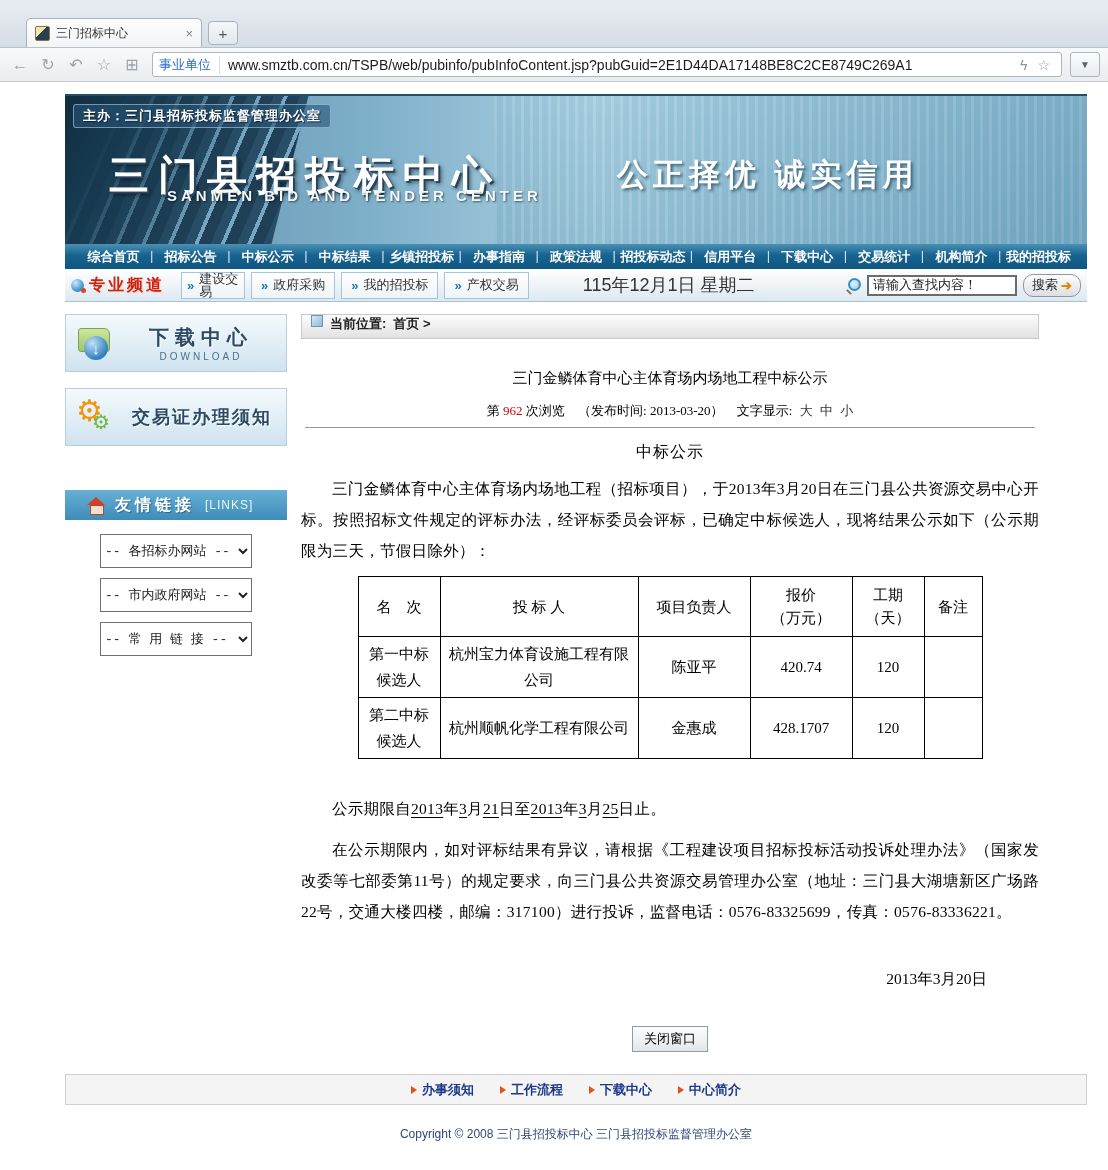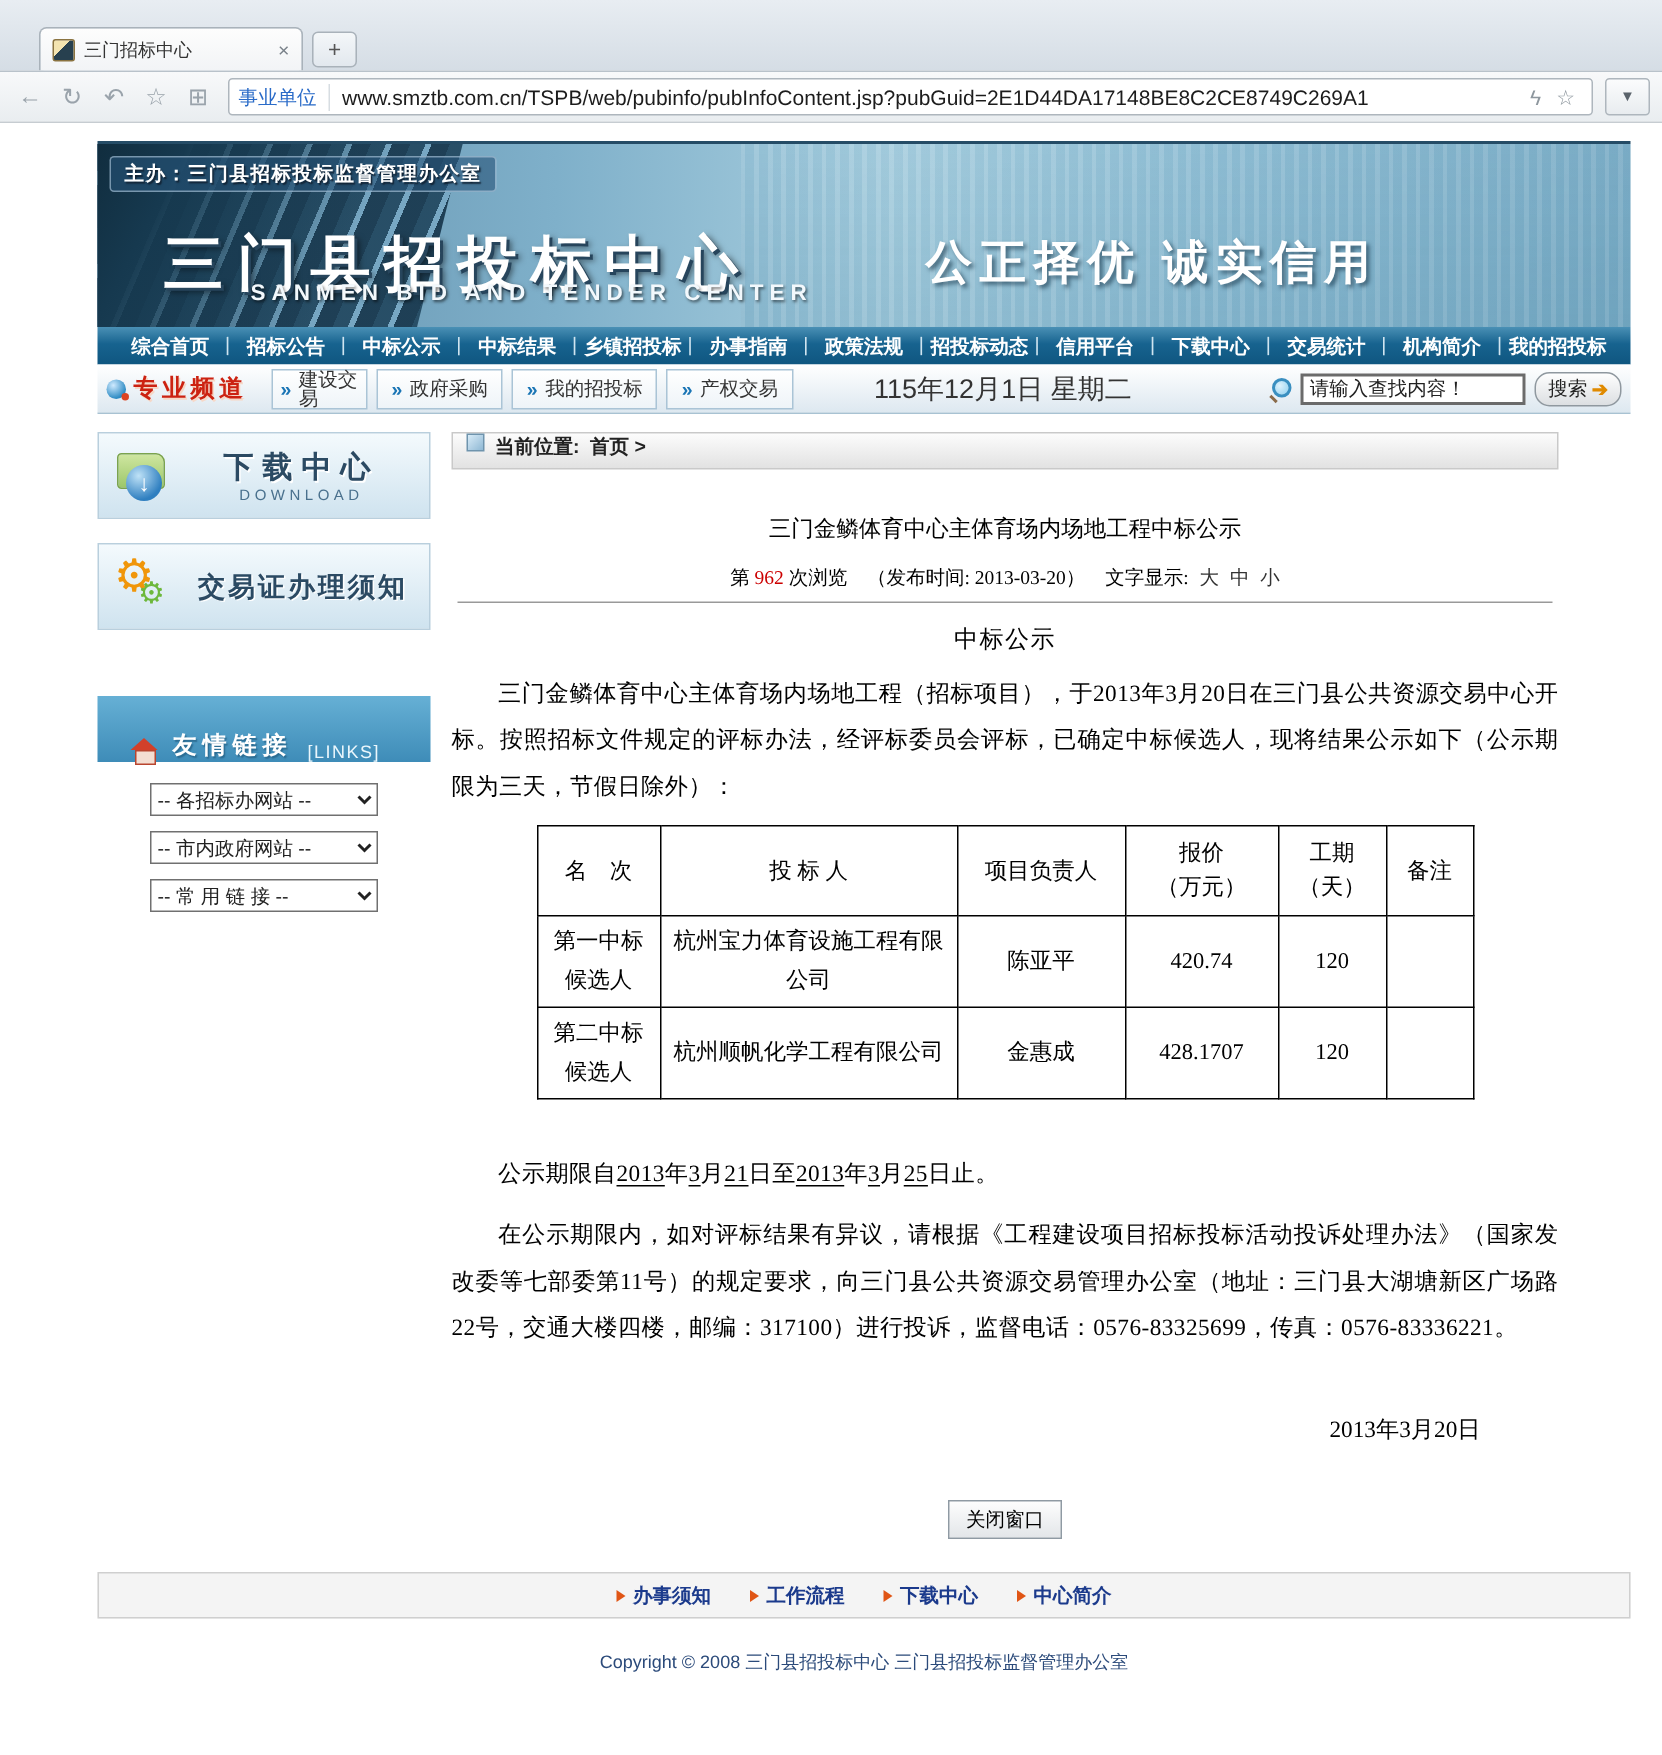--- a/index.html
+++ b/index.html
@@ -18,21 +18,21 @@
   .tb-icon { width:24px; text-align:center; font-size:16px; color:#9aa3ab; }
   .urlbox { flex:1; height:25px; background:#fff; border:1px solid #aeb6bd; border-radius:3px; display:flex; align-items:center; margin:0 4px; padding:0 6px; }
   .url-label { color:#2a6bc8; font-size:13px; padding-right:8px; border-right:1px solid #d7dde2; margin-right:8px; white-space:nowrap; }
   .url-text { flex:1; font-size:14px; color:#1c1c1c; white-space:nowrap; overflow:hidden; }
   .url-ic { color:#8e979e; font-size:14px; padding:0 5px; }
   .dropbtn { width:30px; height:25px; border:1px solid #aeb6bd; border-radius:3px; background:linear-gradient(#fbfcfd,#e8ecef); display:flex; align-items:center; justify-content:center; color:#5a636b; font-size:10px; }
 
   
   .page { width:1022px; margin-left:65px; padding-top:12px; }
 
-  .banner { position:relative; height:124px; overflow:hidden; border-top:2px solid #254c66;
+  .banner { position:relative; height:150px; overflow:hidden; border-top:2px solid #254c66;
     background:linear-gradient(to right,#5d8aa6 0%,#7fb0ca 30%,#a9cfdf 52%,#8fbdd3 72%,#76a8c2 100%); }
   .banner .bld { position:absolute; left:-48px; top:-14px; width:270px; height:200px; transform:skewX(-14deg);
     background:linear-gradient(105deg,#0e2736 0%,#16394f 28%,rgba(22,57,79,0) 72%),
       repeating-linear-gradient(100deg,rgba(36,74,98,.95) 0 10px,rgba(120,168,196,.85) 10px 14px,rgba(26,58,80,.95) 14px 26px); }
   .banner .city { position:absolute; right:0; top:0; width:58%; height:100%; opacity:.55;
     background:repeating-linear-gradient(90deg,rgba(255,255,255,.22) 0 3px,rgba(125,172,196,.18) 3px 9px),
       linear-gradient(to bottom,rgba(150,198,220,.25),rgba(86,146,176,.5)); }
   .host-label { position:absolute; top:8px; left:8px; color:#fff; font-size:13px; font-weight:bold; letter-spacing:1px;
     background:rgba(38,84,120,.6); border:1px solid rgba(210,230,245,.5); border-radius:3px; padding:2px 9px; text-shadow:1px 1px 1px #123; }
   .site-title { position:absolute; left:44px; top:52px; color:#fff; font-size:40px; font-weight:bold; letter-spacing:9px;
@@ -68,28 +68,28 @@
   .dl-icon .folder { position:absolute; left:2px; top:4px; width:32px; height:24px; background:linear-gradient(#cfe6a0,#9cc76a); border:1px solid #7ba34e; border-radius:3px 6px 3px 3px; }
   .dl-icon .circle { position:absolute; left:8px; top:12px; width:24px; height:24px; border-radius:50%; background:radial-gradient(circle at 35% 30%,#bfe2f7,#2f7fc0 70%); color:#fff; font-size:15px; font-weight:bold; display:flex; align-items:center; justify-content:center; }
   .sb-text1 { flex:1; text-align:center; }
   .sb-title { font-size:20px; font-weight:bold; color:#2b4a63; letter-spacing:6px; text-shadow:1px 1px 0 #fff; }
   .sb-sub { font-size:10px; color:#49708d; letter-spacing:3px; }
   .gear-icon { width:42px; height:42px; position:relative; flex:none; font-size:30px; line-height:1; }
   .gear-icon .g1 { position:absolute; left:0; top:0; color:#f0960a; }
   .gear-icon .g2 { position:absolute; left:16px; top:16px; font-size:20px; color:#6db83c; }
   .sb-title2 { font-size:18px; font-weight:bold; color:#2b4a63; letter-spacing:2px; text-shadow:1px 1px 0 #fff; flex:1; text-align:center; }
   .sb-gap { height:28px; }
-  .links-hd { height:44px; background:linear-gradient(#66b0d5,#3e8cb8); display:flex; align-items:flex-end; padding-left:22px; gap:10px; }
+  .links-hd { height:30px; background:linear-gradient(#66b0d5,#3e8cb8); display:flex; align-items:center; padding-left:22px; gap:10px; }
   .house { width:18px; height:16px; position:relative; flex:none; }
   .house::before { content:""; position:absolute; left:0; top:0; border-left:9px solid transparent; border-right:9px solid transparent; border-bottom:8px solid #d2402a; }
   .house::after { content:""; position:absolute; left:3px; top:8px; width:12px; height:8px; background:#f3ded2; border:1px solid #b8452f; }
   .links-title { color:#fff; font-size:16px; font-weight:bold; letter-spacing:4px; text-shadow:1px 1px 1px #2a6a90; }
   .links-tag { color:#eaf6fc; font-size:12px; letter-spacing:1px; }
   .sb-selects { padding-top:14px; display:flex; flex-direction:column; align-items:center; gap:10px; }
-  .sb-selects select { width:152px; height:22px; font-size:13px; color:#222; border:1px solid #707070; background:#fff; font-family:Liberation Sans, sans-serif; }
+  .sb-selects select { width:152px; height:34px; font-size:13px; color:#222; border:1px solid #707070; background:#fff; font-family:Liberation Mono, monospace; }
 
   .content { width:738px; margin-left:14px; }
   .crumb { height:25px; background:linear-gradient(#fcfcfc,#e2e2e2); border:1px solid #c9c9c9; display:flex; align-items:flex-start; gap:7px; padding-left:9px; }
   .crumb-ic { width:12px; height:12px; border:1px solid #6f94ad; background:linear-gradient(135deg,#d8ebf7,#8fb8d4); }
   .crumb-label { font-size:13px; font-weight:bold; color:#222; }
   .crumb-path { font-size:13px; font-weight:bold; color:#222; }
 
   .art { font-family:"Liberation Serif",serif; color:#000; }
   .art-title { text-align:center; font-size:15px; margin-top:30px; }
   .art-meta { text-align:center; font-size:13px; margin-top:14px; color:#000; }

